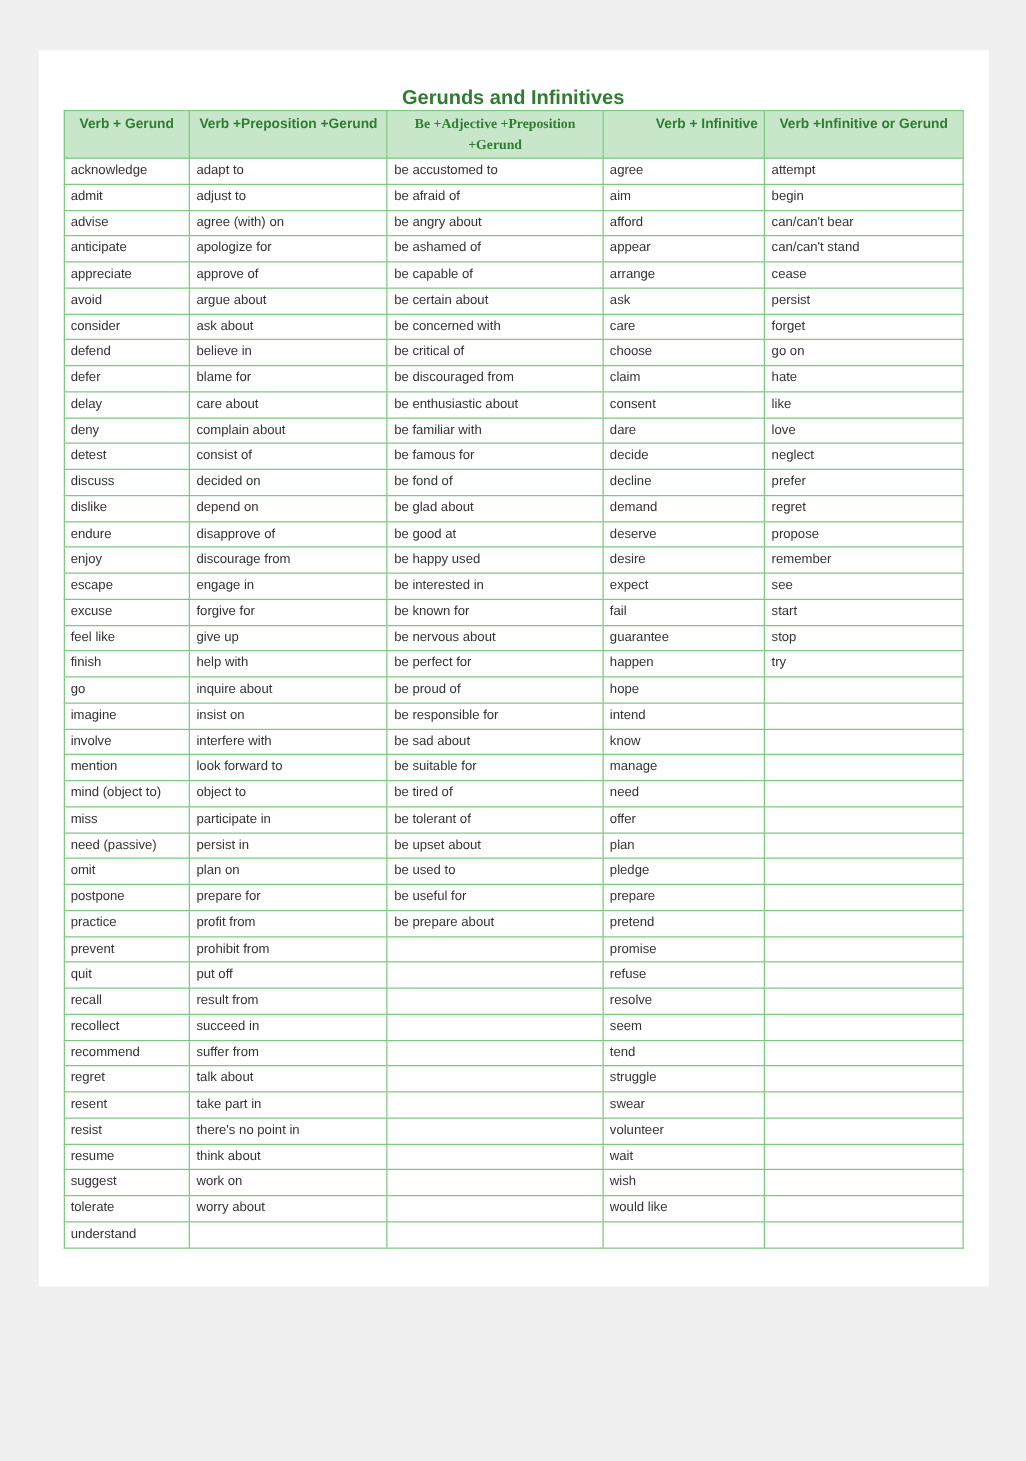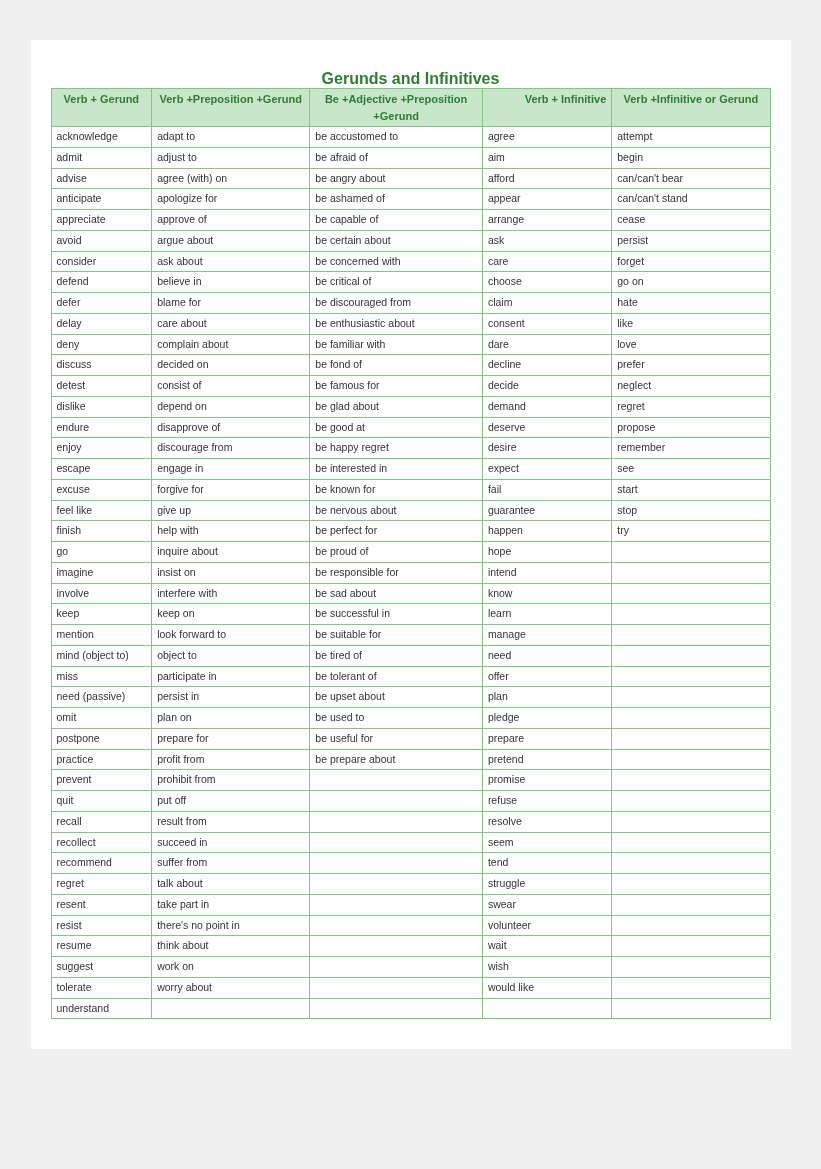--- a/index.html
+++ b/index.html
@@ -38,21 +38,21 @@
       color: #2e7d32;
       font-weight: bold;
       font-size: 11px;
     }
     td {
       color: #333;
       font-size: 10.5px;
     }
     .col1 { width: 14%; }
     .col2 { width: 22%; }
-    .col3 { width: 24%; }
+    .col3 { width: 24%; font-family: Liberation Serif, serif; }
     .col4 { width: 18%; text-align: right; }
     .col5 { width: 22%; }
   </style>
 </head>
 <body>
 
 <div class="page">
   <div class="title">Gerunds and Infinitives</div>
   <table>
     <thead>
@@ -136,51 +136,51 @@
           <td>like</td>
         </tr>
         <tr>
           <td>deny</td>
           <td>complain about</td>
           <td>be familiar with</td>
           <td>dare</td>
           <td>love</td>
         </tr>
         <tr>
+          <td>detest</td>
+          <td>consist of</td>
+          <td>be famous for</td>
+          <td>decide</td>
+          <td>neglect</td>
+        </tr>
+        <tr>
           <td>discuss</td>
           <td>decided on</td>
           <td>be fond of</td>
           <td>decline</td>
           <td>prefer</td>
         </tr>
         <tr>
-          <td>detest</td>
-          <td>consist of</td>
-          <td>be famous for</td>
-          <td>decide</td>
-          <td>neglect</td>
-        </tr>
-        <tr>
           <td>dislike</td>
           <td>depend on</td>
           <td>be glad about</td>
           <td>demand</td>
           <td>regret</td>
         </tr>
         <tr>
           <td>endure</td>
           <td>disapprove of</td>
           <td>be good at</td>
           <td>deserve</td>
           <td>propose</td>
         </tr>
         <tr>
           <td>enjoy</td>
           <td>discourage from</td>
-          <td>be happy regret</td>
+          <td>be happy used</td>
           <td>desire</td>
           <td>remember</td>
         </tr>
         <tr>
           <td>escape</td>
           <td>engage in</td>
           <td>be interested in</td>
           <td>expect</td>
           <td>see</td>
         </tr>
@@ -220,27 +220,20 @@
           <td></td>
         </tr>
         <tr>
           <td>involve</td>
           <td>interfere with</td>
           <td>be sad about</td>
           <td>know</td>
           <td></td>
         </tr>
         <tr>
-          <td>keep</td>
-          <td>keep on</td>
-          <td>be successful in</td>
-          <td>learn</td>
-          <td></td>
-        </tr>
-        <tr>
           <td>mention</td>
           <td>look forward to</td>
           <td>be suitable for</td>
           <td>manage</td>
           <td></td>
         </tr>
         <tr>
           <td>mind (object to)</td>
           <td>object to</td>
           <td>be tired of</td>

